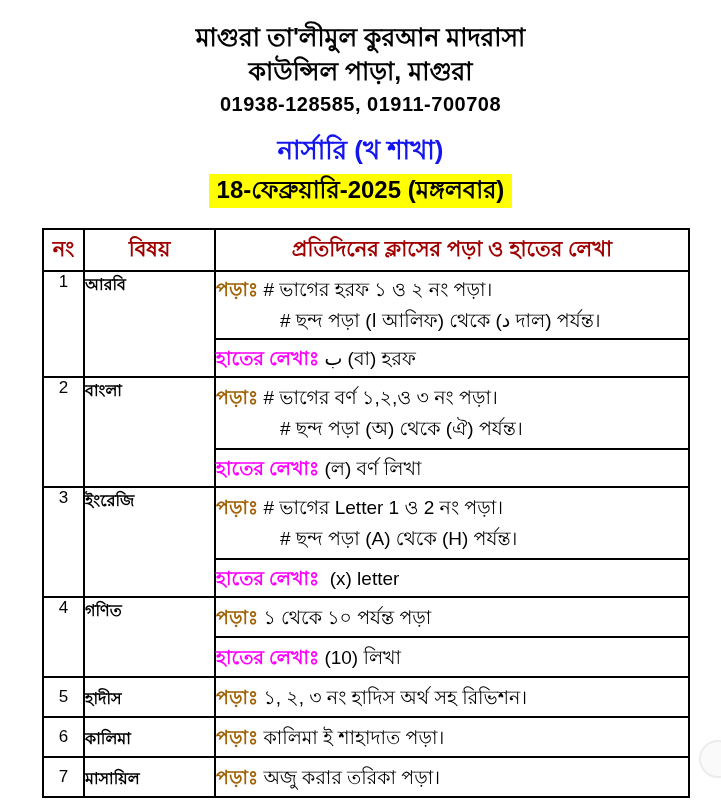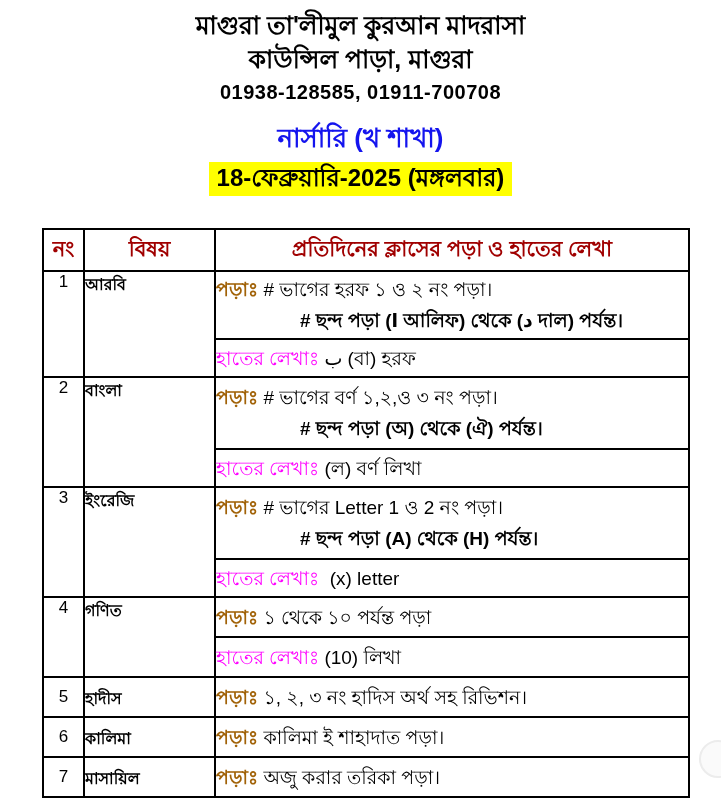--- a/index.html
+++ b/index.html
@@ -4,21 +4,21 @@
 <style>
   html,body{margin:0;padding:0;background:#fff;}
   .page{
     position:relative;
     width:721px;height:802px;
     background:#ffffff;
     overflow:hidden;
     font-family:"Liberation Sans","DejaVu Sans",sans-serif;
     color:#000;
   }
-  .header{ text-align:center; padding-top:8px; }
+  .header{ text-align:center; padding-top:20px; }
   .school-name{ font-size:25px; font-weight:bold; line-height:34px; }
   .school-address{ font-size:25px; font-weight:bold; line-height:34px; }
   .school-phones{ font-size:20px; font-weight:bold; line-height:32px; letter-spacing:0.5px; }
   .class-title{ margin-top:14px; font-size:26px; font-weight:bold; color:#1414EE; line-height:32px; }
   .date-wrap{ margin-top:8px; }
   .date-banner{
     display:inline-block;
     background:#FFFF00;
     font-size:24px; font-weight:bold;
     padding:1px 8px 3px 8px;
@@ -51,22 +51,22 @@
     text-align:left; vertical-align:top;
     font-size:16px; font-weight:bold; padding-top:7px;
   }
   td.content-cell{
     font-size:19px;
     padding:4px 6px 4px 8px;
     vertical-align:middle;
     line-height:31px;
   }
   .lbl-reading{ color:#a16207; font-weight:bold; }
-  .lbl-hand{ color:#FF00FF; font-weight:normal; }
-  .indent{ padding-left:84px;font-weight:bold; }
+  .lbl-hand{ color:#FF00FF; font-weight:bold; }
+  .indent{ padding-left:64px; }
   .edge-circle{
     position:absolute; right:-16px; top:740px;
     width:34px; height:34px; border-radius:50%;
     border:2px solid #ececec; background:#fafafa;
   }
 </style>
 </head>
 <body>
 
 <div class="page">

